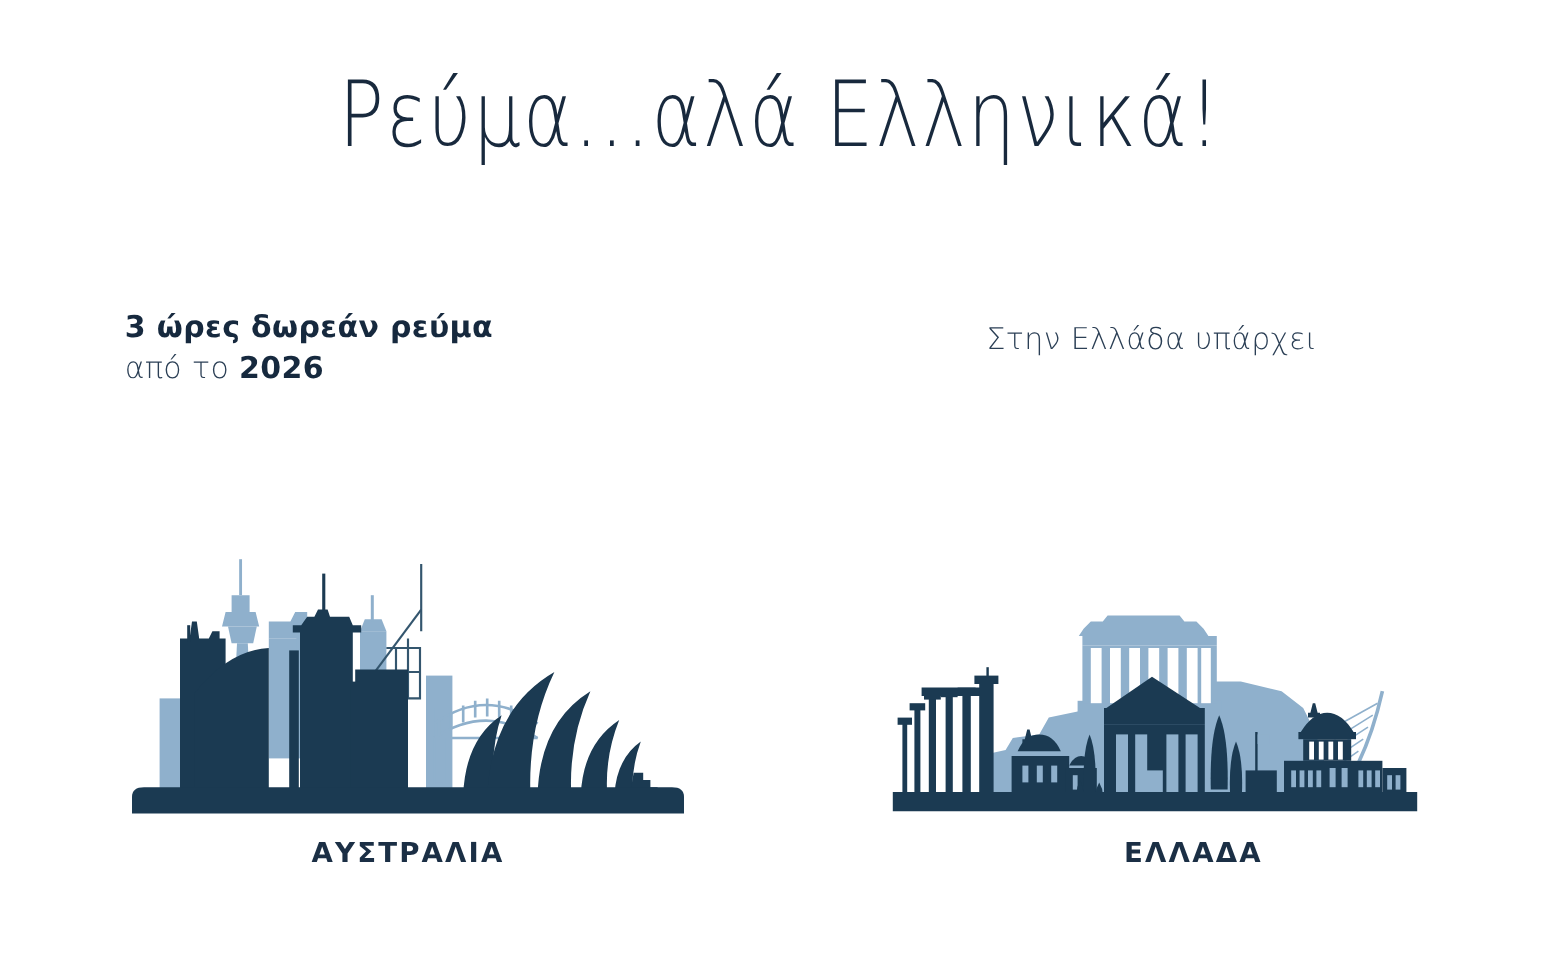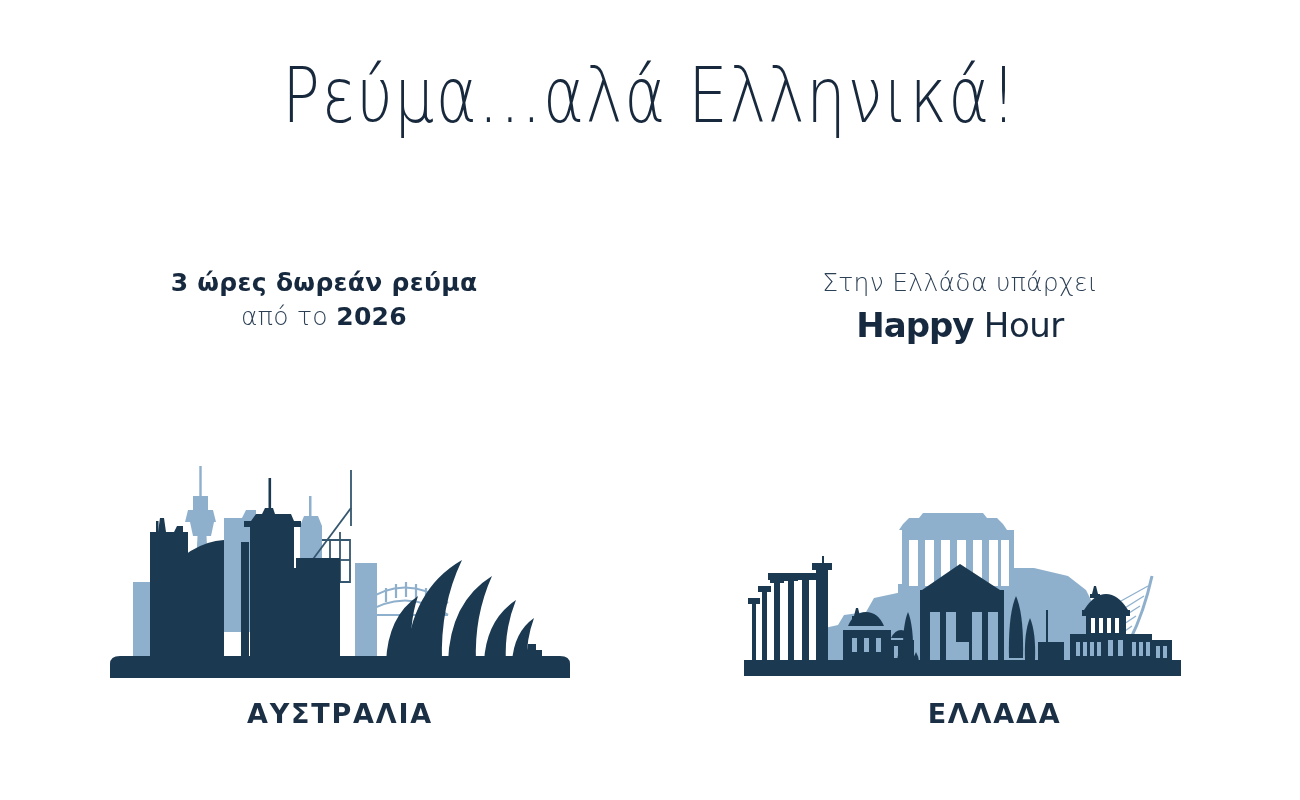--- a/index.html
+++ b/index.html
@@ -31,23 +31,23 @@
     line-height: 1.0;
     transform: scaleX(0.82);
     transform-origin: center top;
     white-space: nowrap;
   }
 
   
   .copy-left {
     position: absolute;
     left: 104px;
-    top: 266px;
+    top: 256px;
     width: 440px;
-    text-align: center;
+    text-align: left;
   }
   .copy-right {
     position: absolute;
     right: 100px;
     top: 266px;
     width: 480px;
     text-align: center;
   }
   .copy-line {
     font-family: "DejaVu Sans", sans-serif;
@@ -95,21 +95,21 @@
     top: 490px;
     width: 445px;
     height: 190px;
   }
   .skyline svg { display: block; width: 100%; height: 100%; }
 
   
   .country-label {
     position: absolute;
     font-family: "DejaVu Sans", sans-serif;
-    font-size: 27px;
+    font-size: 23px;
     font-weight: 600;
     letter-spacing: 1.8px;
     color: #1b2f45;
     text-align: center;
     white-space: nowrap;
   }
   .label-au { left: 100px; top: 698px; width: 480px; }
   .label-gr { left: 772px; top: 698px; width: 445px; }
 </style>
 </head>
@@ -117,21 +117,20 @@
 
 <div class="title">Ρεύμα...αλά Ελληνικά!</div>
 
 <div class="copy-left">
   <div class="copy-line bold">3 ώρες δωρεάν ρεύμα</div>
   <div class="copy-line"><span>από το </span><b>2026</b></div>
 </div>
 
 <div class="copy-right">
   <div class="copy-line">Στην Ελλάδα υπάρχει</div>
-  <div class="brand-line"><span class="b1">Happy</span><span class="b2"> Hour</span></div>
 </div>
 
 <div class="skyline skyline-au">
   <svg viewBox="0 0 480 240" xmlns="http://www.w3.org/2000/svg">
 
     <g fill="#8fb0cc">
 
       <rect x="33" y="134" width="18" height="82"></rect>
 
       <rect x="99.3" y="18" width="2.4" height="30"></rect>

